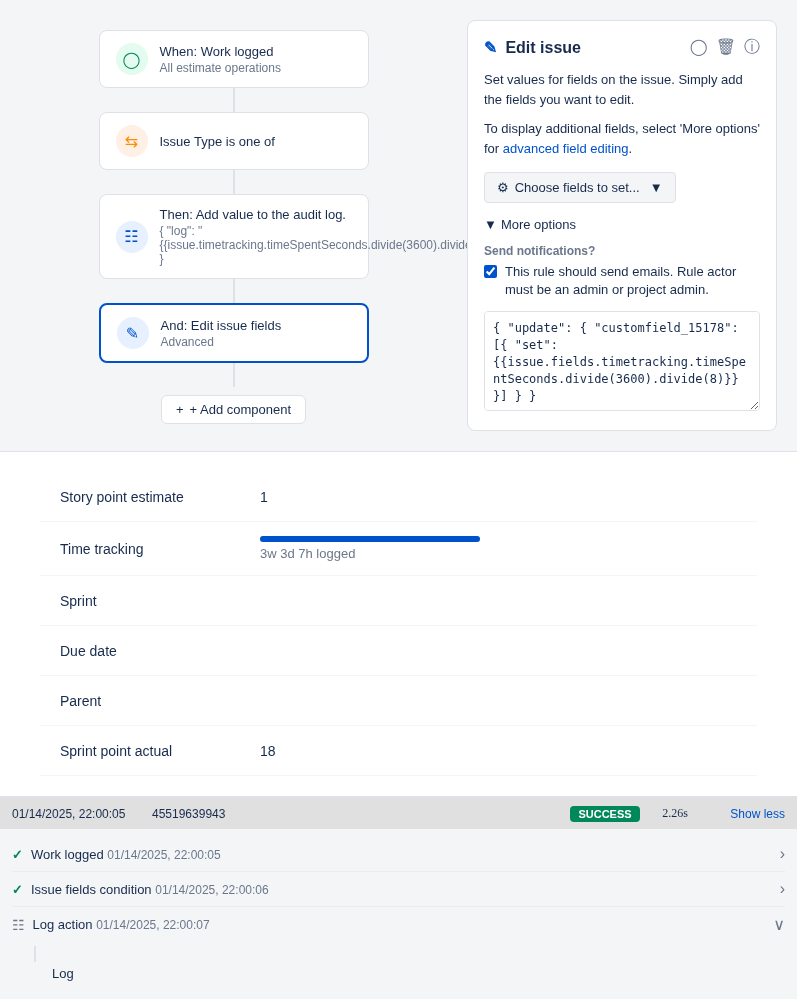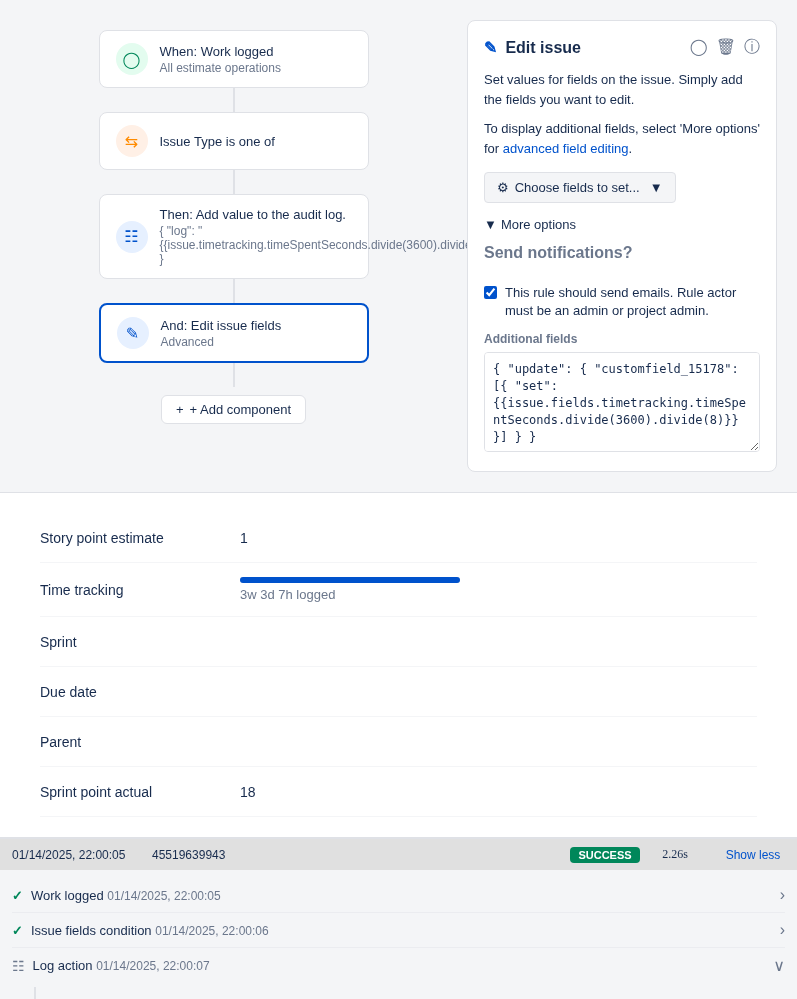--- a/index.html
+++ b/index.html
@@ -40,49 +40,49 @@
 
     .edit-panel-desc { font-size: 13px; color: #172b4d; margin-bottom: 10px; line-height: 1.5; }
     .edit-panel-link-text { font-size: 13px; color: #172b4d; margin-bottom: 14px; line-height: 1.5; }
     .edit-panel-link { color: #0052cc; text-decoration: none; }
 
     .choose-fields-btn { display: flex; align-items: center; gap: 6px; border: 1px solid #dfe1e6; border-radius: 4px; background: #f4f5f7; padding: 7px 12px; cursor: pointer; font-size: 13px; color: #172b4d; margin-bottom: 14px; }
 
     .more-options-toggle { display: flex; align-items: center; gap: 4px; font-size: 13px; color: #172b4d; cursor: pointer; margin-bottom: 12px; }
 
     .send-notifications { margin-bottom: 12px; }
-    .send-notifications-label { font-size: 16px; font-weight: 600; color: #6b778c; margin-bottom: 22px; }
+    .send-notifications-label { font-size: 12px; font-weight: 600; color: #6b778c; margin-bottom: 5px; }
     .checkbox-row { display: flex; align-items: flex-start; gap: 8px; font-size: 13px; color: #172b4d; line-height: 1.4; }
     .checkbox-row input[type="checkbox"] { margin-top: 2px; accent-color: #0052cc; }
 
     .additional-fields-label { font-size: 12px; font-weight: 600; color: #6b778c; margin-bottom: 6px; }
     .additional-fields-textarea { width: 100%; border: 1px solid #dfe1e6; border-radius: 4px; padding: 8px; font-size: 12px; font-family: monospace; color: #172b4d; background: #fff; resize: vertical; min-height: 100px; line-height: 1.4; }
 
     
     .fields-section { background: #fff; padding: 20px 40px; border-top: 1px solid #dfe1e6; }
 
     .field-row { display: flex; align-items: center; padding: 14px 0; border-bottom: 1px solid #f4f5f7; min-height: 50px; }
-    .field-label { width: 200px; font-size: 14px; color: #172b4d; font-weight: 500; flex-shrink: 0; }
+    .field-label { width: 200px; font-size: 14px; color: #172b4d; font-weight: 500; flex-shrink: 0; margin-left: 20px; }
     .field-value { flex: 1; font-size: 14px; color: #172b4d; }
 
     .time-tracking-container { display: flex; flex-direction: column; gap: 4px; flex: 1; }
     .progress-bar-bg { height: 6px; border-radius: 3px; background: #dfe1e6; width: 220px; }
     .progress-bar-fill { height: 6px; border-radius: 3px; background: #0052cc; width: 100%; }
     .time-tracking-text { font-size: 13px; color: #6b778c; }
 
     
     .audit-section { background: #f4f5f7; border-top: 2px solid #dfe1e6; }
 
     .audit-header { display: flex; align-items: center; background: #e0e0e0; padding: 8px 12px; font-size: 12px; color: #172b4d; gap: 0; }
     .audit-header-timestamp { min-width: 140px; }
     .audit-header-id { min-width: 110px; }
     .audit-header-spacer { flex: 1; }
     .audit-header-status { min-width: 80px; text-align: center; }
     .audit-header-duration { min-width: 60px; text-align: center; font-family: Liberation Serif, serif; }
-    .audit-header-action { min-width: 80px; text-align: center; }
+    .audit-header-action { min-width: 80px; text-align: right; }
 
     .status-badge { background: #00875a; color: #fff; border-radius: 4px; padding: 2px 8px; font-size: 11px; font-weight: 600; text-transform: uppercase; }
 
     .audit-body { padding: 8px 12px; }
     .audit-item { display: flex; align-items: center; padding: 8px 0; border-bottom: 1px solid #ebecf0; font-size: 13px; color: #172b4d; gap: 8px; }
     .audit-item:last-child { border-bottom: none; }
     .audit-check { color: #00875a; font-weight: bold; flex-shrink: 0; }
     .audit-item-icon { color: #6b778c; flex-shrink: 0; font-size: 14px; }
     .audit-item-text { flex: 1; }
     .audit-item-text .audit-action-name { font-weight: 500; }
@@ -177,21 +177,20 @@
 
       <div class="send-notifications">
         <div class="send-notifications-label">Send notifications?</div>
         <div class="checkbox-row">
           <input type="checkbox" checked="" style="">
           <span>This rule should send emails. Rule actor must be an admin or project admin.</span>
         </div>
       </div>
 
       <div>
-        <div class="additional-fields-label">Additional fields</div>
         <textarea class="additional-fields-textarea" style="">{ "update": { "customfield_15178": [{ "set": {{issue.fields.timetracking.timeSpentSeconds.divide(3600).divide(8)}} }] } }</textarea>
       </div>
     </div>
   </div>
 
   <div class="fields-section">
 
     <div class="field-row">
       <div class="field-label">Story point estimate</div>
       <div class="field-value">1</div>

